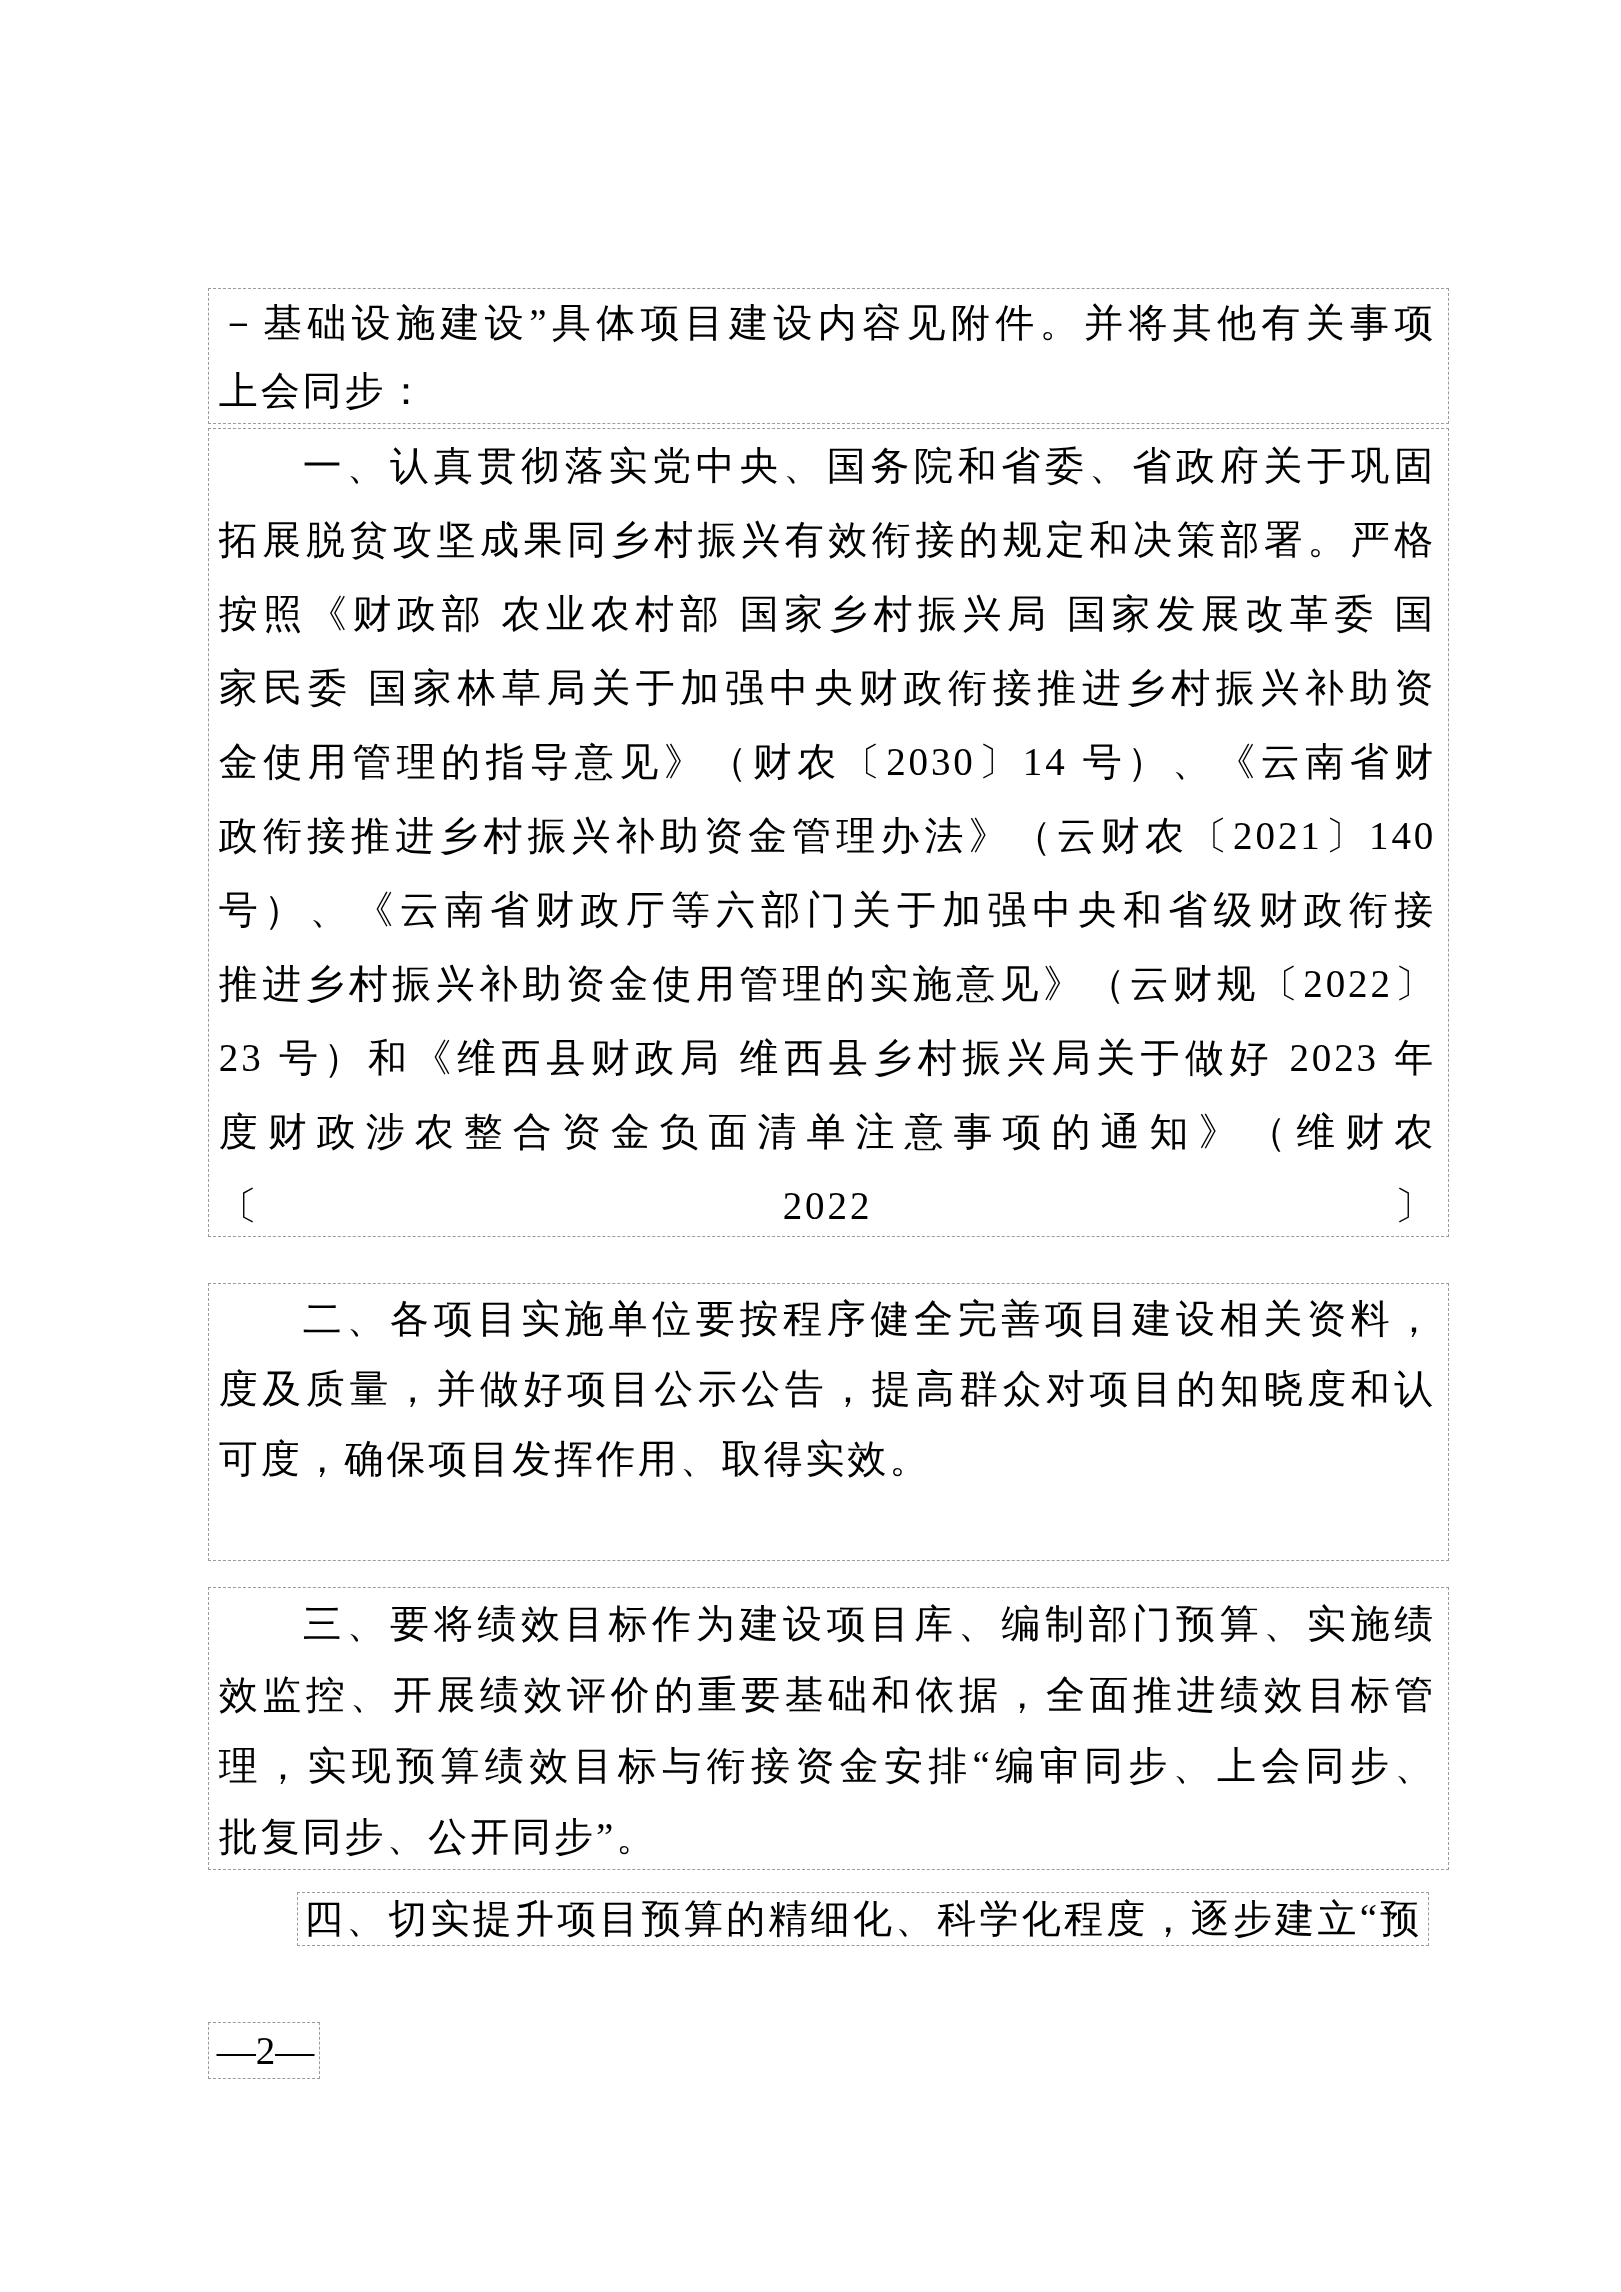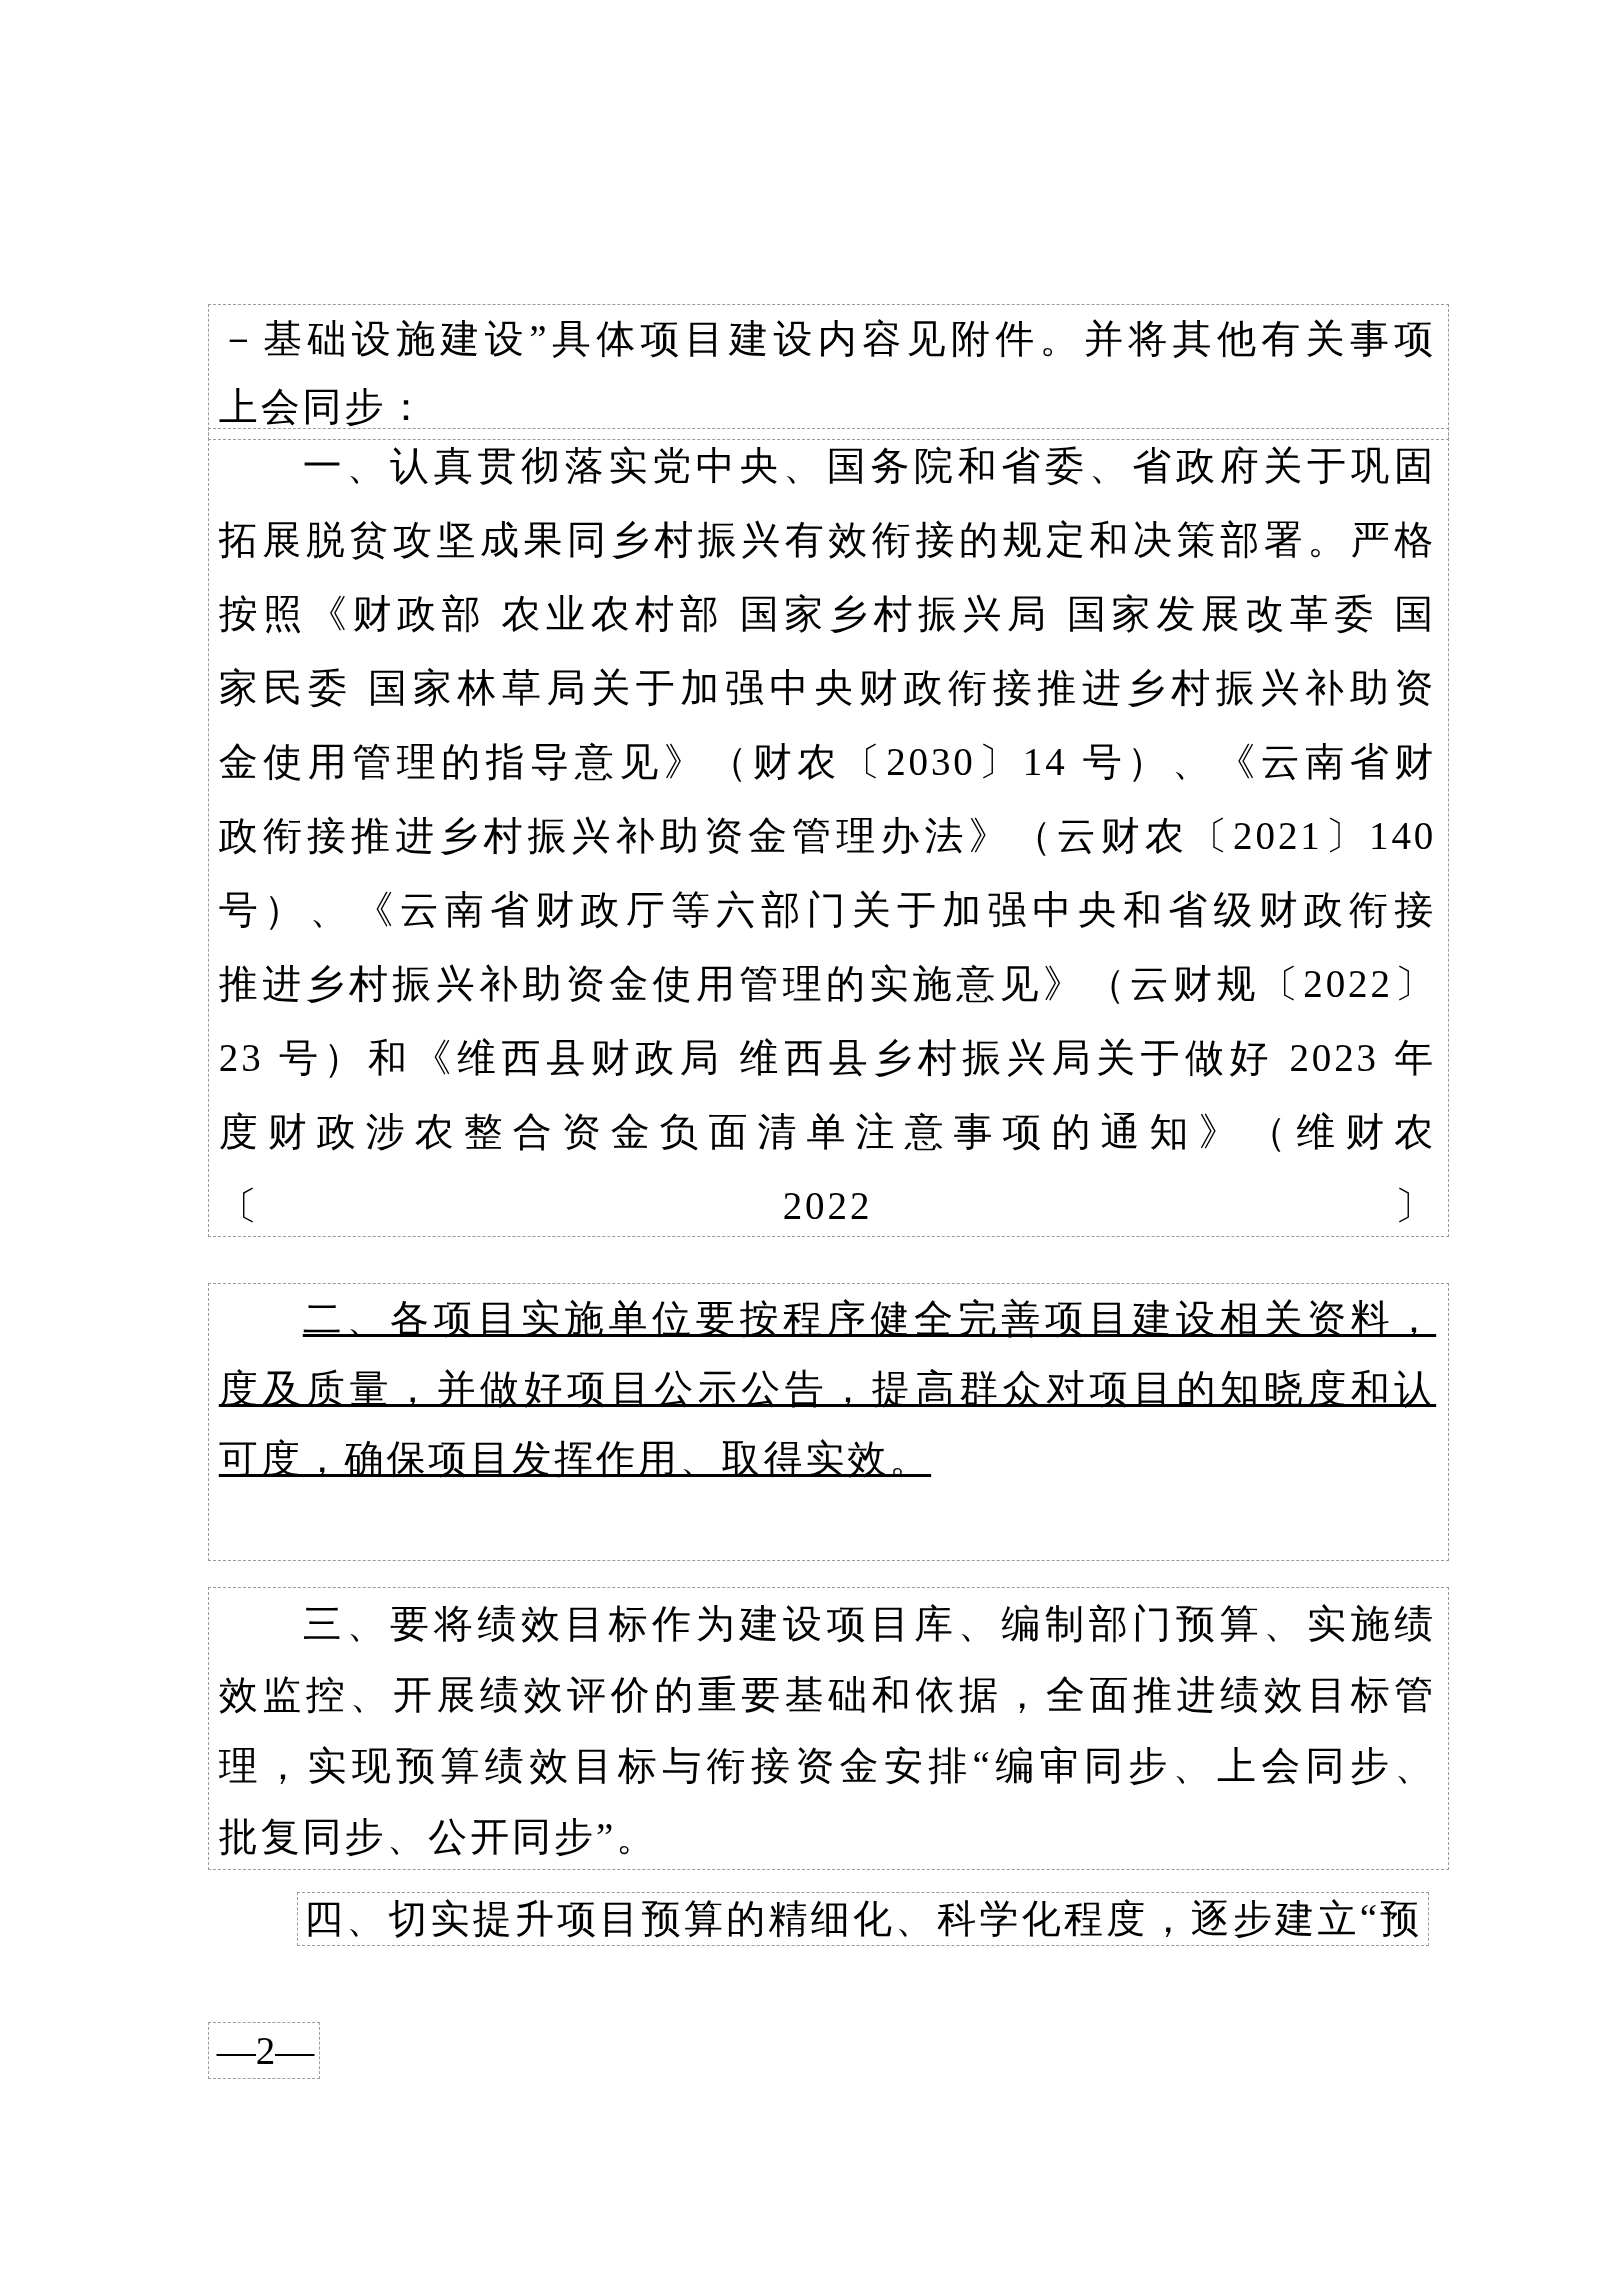--- a/index.html
+++ b/index.html
@@ -29,25 +29,25 @@
     text-align: justify;
     text-align-last: justify;
     white-space: normal;
   }
   .ln.last {
     text-align-last: left;
   }
   .ln.ind {
     text-indent: 84px;
   }
-  #frame-1 { left: 208px; top: 304px;  width: 1241px; height: 136px; }
+  #frame-1 { left: 208px; top: 288px;  width: 1241px; height: 136px; }
   #frame-1 .ln { line-height: 68px; }
   #frame-2 { left: 208px; top: 428px;  width: 1241px; height: 809px; }
   #frame-2 .ln { line-height: 74px; }
-  #frame-3 { left: 208px; top: 1283px; width: 1241px; height: 278px; text-decoration: underline; }
+  #frame-3 { left: 208px; top: 1283px; width: 1241px; height: 278px; }
   #frame-3 .ln { line-height: 70px; }
   #frame-4 { left: 208px; top: 1587px; width: 1241px; height: 283px; }
   #frame-4 .ln { line-height: 71px; }
   #frame-5 { left: 297px; top: 1892px; width: 1132px; height: 54px; padding: 0 5.9px; }
   #frame-5 .ln { line-height: 52px; }
   #page-number-frame {
     left: 208px; top: 2022px; width: 112px; height: 57px;
     padding: 0 0 0 7.8px;
     display: flex;
     align-items: center;

